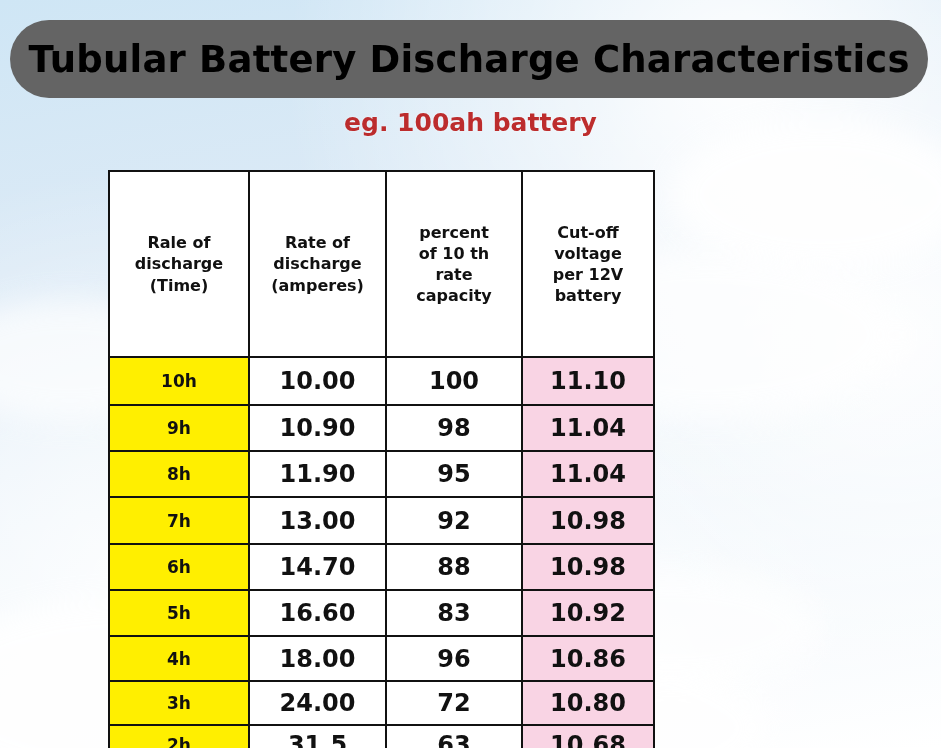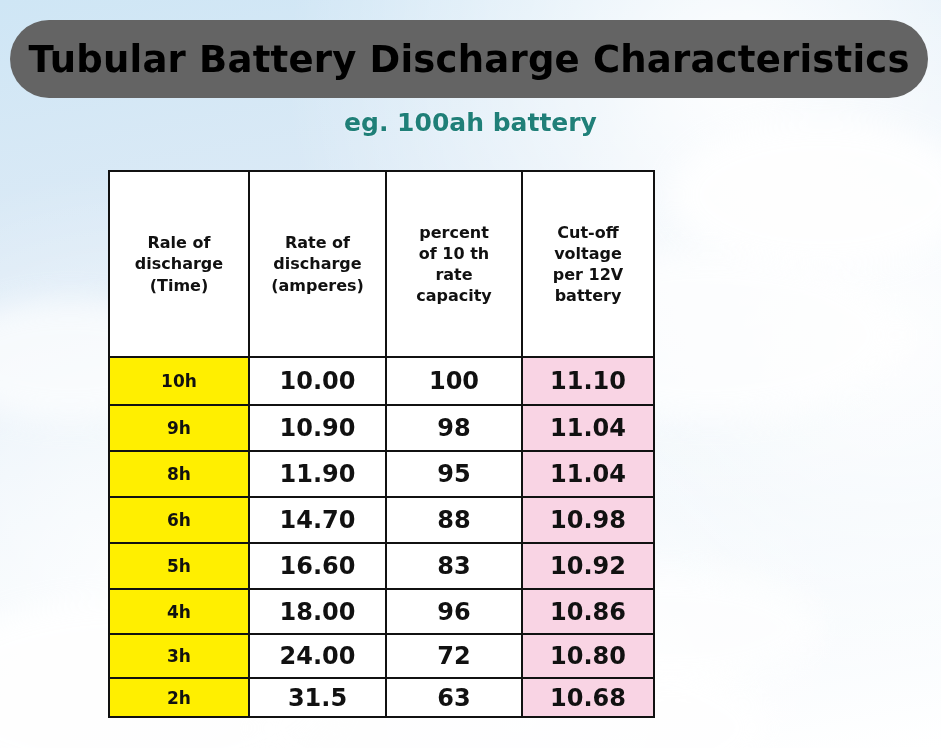--- a/index.html
+++ b/index.html
@@ -63,21 +63,21 @@
     font-family: "DejaVu Sans", sans-serif;
   }
   .subtitle {
     position: absolute;
     left: 0;
     right: 0;
     top: 108px;
     text-align: center;
     font-size: 25px;
     font-weight: bold;
-    color: #0f766e;
+    color: #b91c1c;
     opacity: 0.92;
     text-shadow: 0 0 2px rgba(255,255,255,0.8);
     font-family: "DejaVu Sans", sans-serif;
   }
 
   
   .table-wrap {
     position: absolute;
     left: 108px;
     top: 170px;
@@ -200,20 +200,26 @@
         <td class="amps">10.90</td>
         <td class="pct">98</td>
         <td class="volt">11.04</td>
       </tr>
       <tr class="r2">
         <td class="time">8h</td>
         <td class="amps">11.90</td>
         <td class="pct">95</td>
         <td class="volt">11.04</td>
       </tr>
+      <tr class="r3">
+        <td class="time">7h</td>
+        <td class="amps">13.00</td>
+        <td class="pct">92</td>
+        <td class="volt">10.98</td>
+      </tr>
       <tr class="r4">
         <td class="time">6h</td>
         <td class="amps">14.70</td>
         <td class="pct">88</td>
         <td class="volt">10.98</td>
       </tr>
       <tr class="r5">
         <td class="time">5h</td>
         <td class="amps">16.60</td>
         <td class="pct">83</td>

